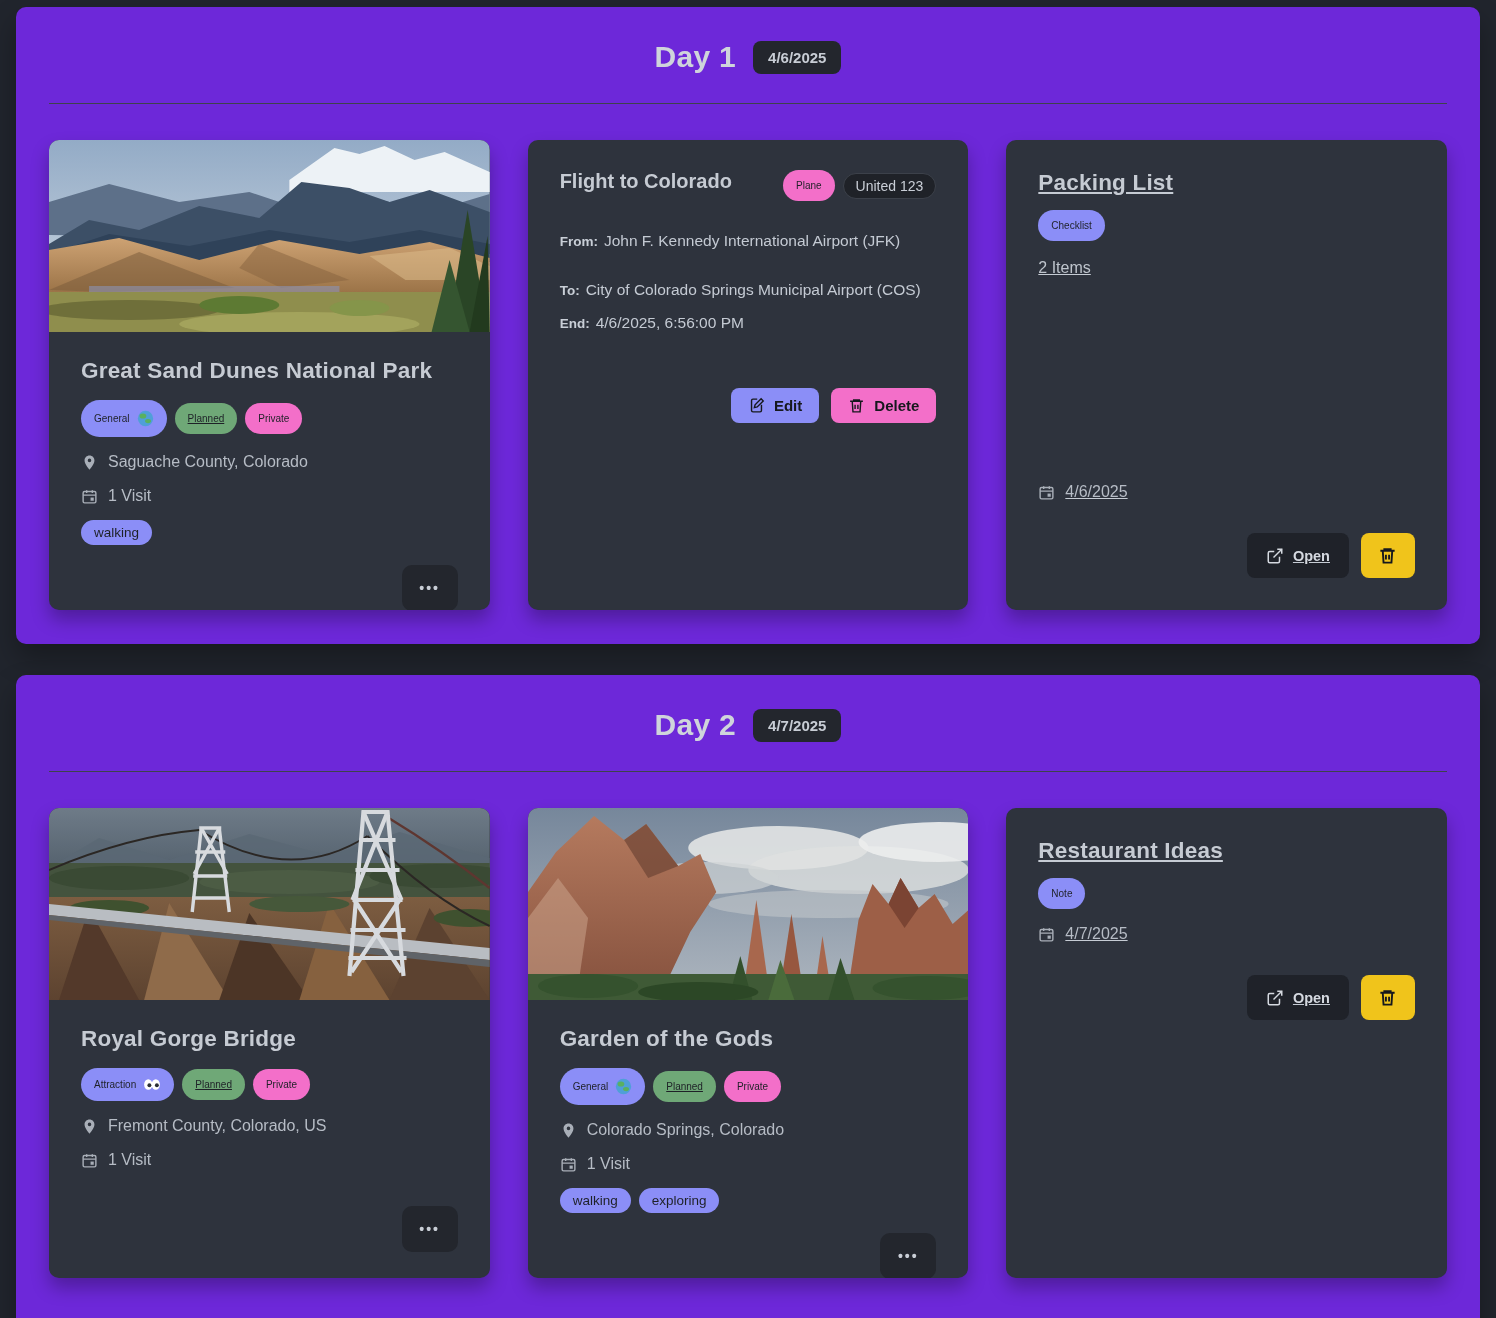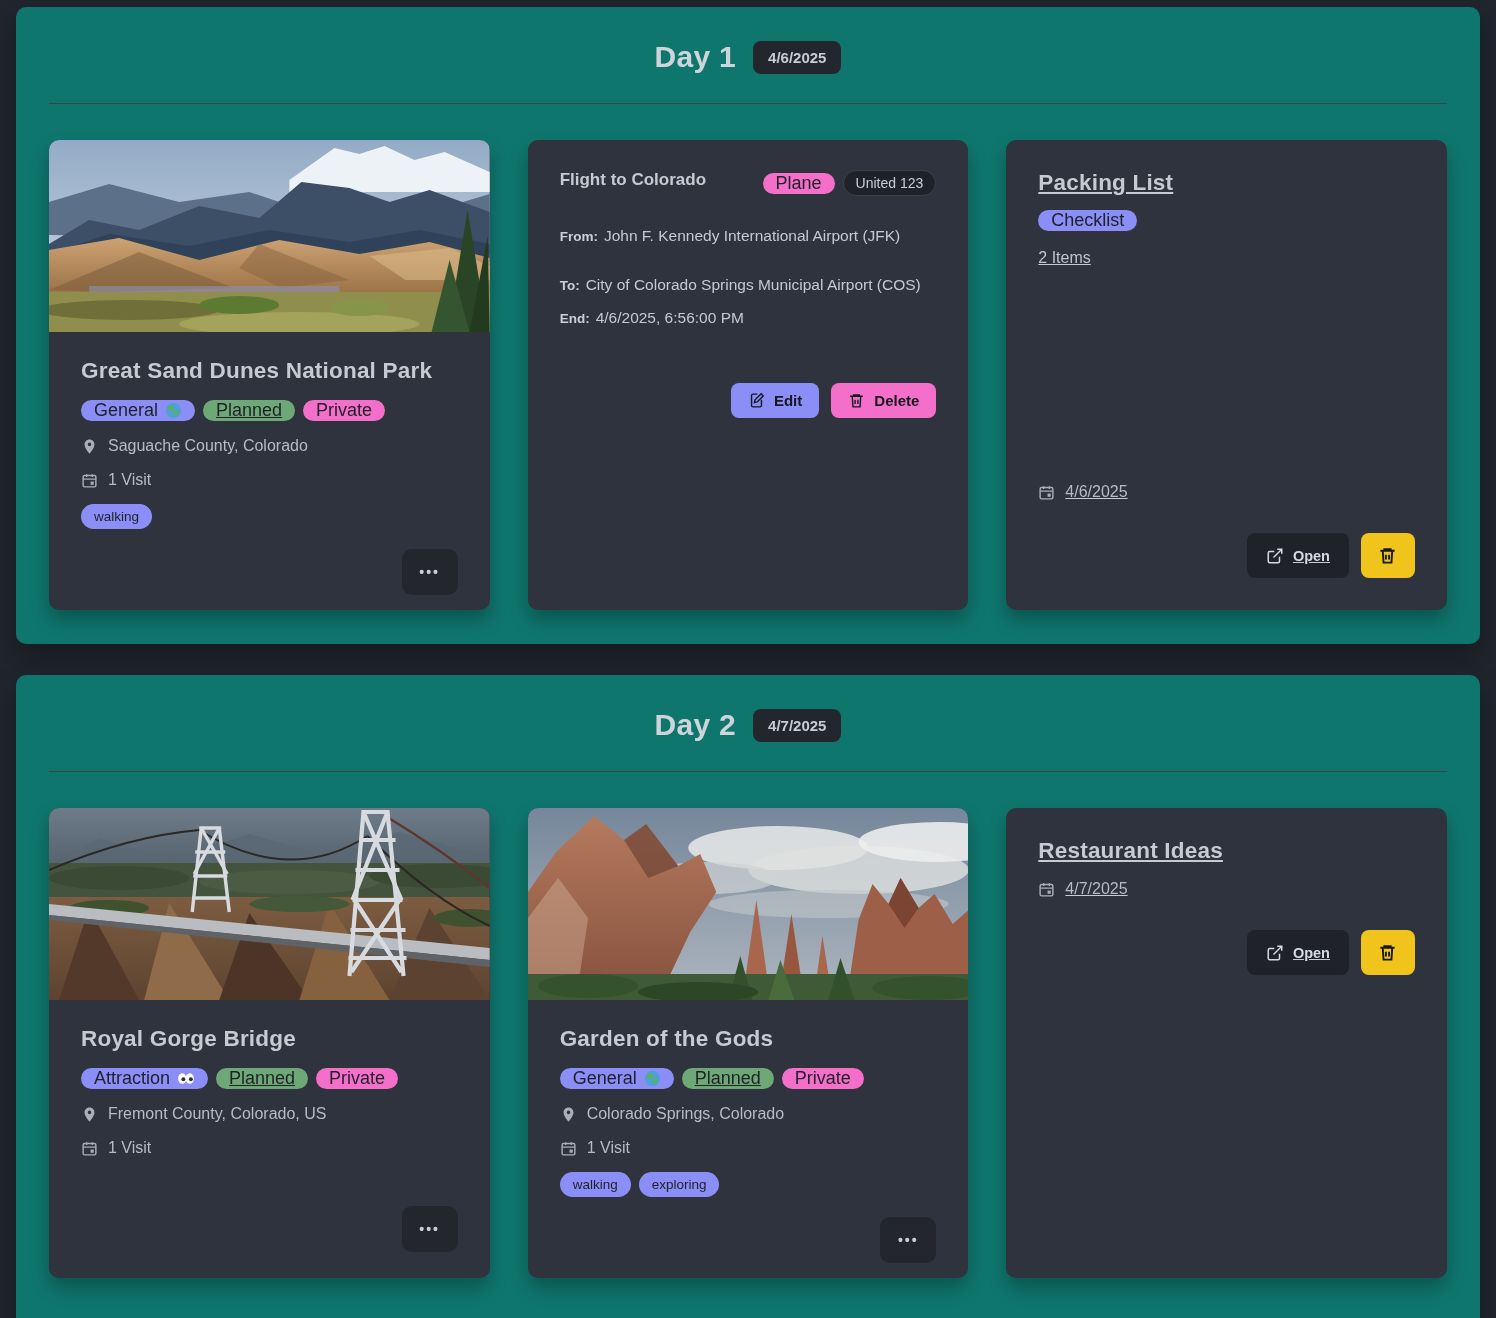--- a/index.html
+++ b/index.html
@@ -5,21 +5,21 @@
   * { margin:0; padding:0; box-sizing:border-box; }
   html,body { width:1496px; height:1318px; overflow:hidden; }
   body {
     background:#21252d;
     font-family:"Liberation Sans", sans-serif;
     color:#c6ccd4;
   }
   .day-section {
     margin-left:16px;
     width:1464px;
-    background:#0f766e;
+    background:#6d28d9;
     border-radius:10px;
     box-shadow:0 14px 28px rgba(0,0,0,.30);
   }
   .day-section.first { margin-top:7px; height:637px; }
   .day-section.second { margin-top:31px; height:660px; }
 
   .day-header {
     display:flex; justify-content:center; align-items:center; gap:17px;
     padding-top:30px; height:70px;
   }
@@ -40,21 +40,21 @@
     box-shadow:0 10px 18px rgba(0,0,0,.28);
   }
   .photo { width:100%; height:192px; display:block; flex:none; }
 
   .card-body { padding:26px 32px 26px; display:flex; flex-direction:column; flex:1; }
   .card-title { font-size:22.5px; font-weight:700; color:#c6cbd3; letter-spacing:.2px; }
 
   .badge-row { display:flex; gap:8px; margin-top:16px; align-items:center; }
   .pill {
     display:inline-flex; align-items:center; gap:7px;
-    border-radius:999px; font-size:18px; color:#1e2127; padding:0 13px;
+    border-radius:999px; font-size:10px; color:#1e2127; padding:10px 13px;
     white-space:nowrap;
   }
   .pill.purple { background:#8b8ef7; }
   .pill.green  { background:#6fa877;text-decoration:underline; }
   .pill.pink   { background:#f36fc9; }
   .pill.dark   { background:#1f2228; border:1px solid #3c414a; color:#c9ced6; font-size:14px; padding:4px 12px; }
 
   .meta-row { display:flex; align-items:center; gap:10px; margin-top:16px;
               color:#b6bcc5; font-size:16px; }
   .meta-row svg { flex:none; }
@@ -70,21 +70,21 @@
   .btn-more { background:#23262d; width:56px; height:46px; border-radius:10px;
               color:#c9ced6; font-size:14px; letter-spacing:2px; }
   .btn-edit   { background:#8b8ef7; color:#16181d; font-size:15px; padding:9px 17px; }
   .btn-delete { background:#f36fc9; color:#16181d; font-size:15px; padding:9px 17px; }
   .btn-open   { background:#1f2229; color:#d5d9e0; font-size:14.5px; padding:11px 19px; }
   .btn-trash  { background:#f0c41b; width:54px; height:45px; }
 
   
   .t-body { padding:30px 32px 28px; display:flex; flex-direction:column; flex:1; }
   .t-head { display:flex; justify-content:space-between; align-items:flex-start; margin-bottom:30px; }
-  .t-title { font-size:17px; font-weight:700; color:#c6cbd3; }
+  .t-title { font-size:20px; font-weight:700; color:#c6cbd3; }
   .t-badges { display:flex; gap:8px; align-items:center; }
   .t-row { margin-bottom:12px; font-size:15.5px; color:#c4cad3; line-height:20px; }
   .t-label { font-weight:700; font-size:13.5px; color:#c9cfd7; margin-right:6px; }
   .t-gap { height:16px; }
   .t-actions { display:flex; justify-content:flex-end; gap:12px; margin-top:22px; }
 
   
   .d-body { padding:30px 32px 32px; display:flex; flex-direction:column; flex:1;text-decoration:underline; }
   .d-badge-row { margin-top:14px; }
   .d-items { margin-top:18px; font-size:16px; color:#bfc5cd; }
@@ -414,20 +414,23 @@
         </div>
         <div class="card-footer">
           <button class="btn btn-more">•••</button>
         </div>
       </div>
     </div>
 
     <div class="card">
       <div class="d-body">
         <div class="card-title">Restaurant Ideas</div>
+        <div class="d-badge-row">
+          <span class="pill purple">Note</span>
+        </div>
         <div class="d-date d-date-top">
           <svg width="17" height="17" viewBox="0 0 24 24" fill="none" stroke="#a9afb8" stroke-width="2">
               <rect x="3" y="5" width="18" height="16" rx="2"></rect>
               <path d="M8 3v4M16 3v4M3 10h18"></path>
               <rect x="13.5" y="13.5" width="4.5" height="4.5" fill="#a9afb8" stroke="none"></rect>
             </svg>
           <span>4/7/2025</span>
         </div>
         <div class="d-buttons">
           <button class="btn btn-open">

